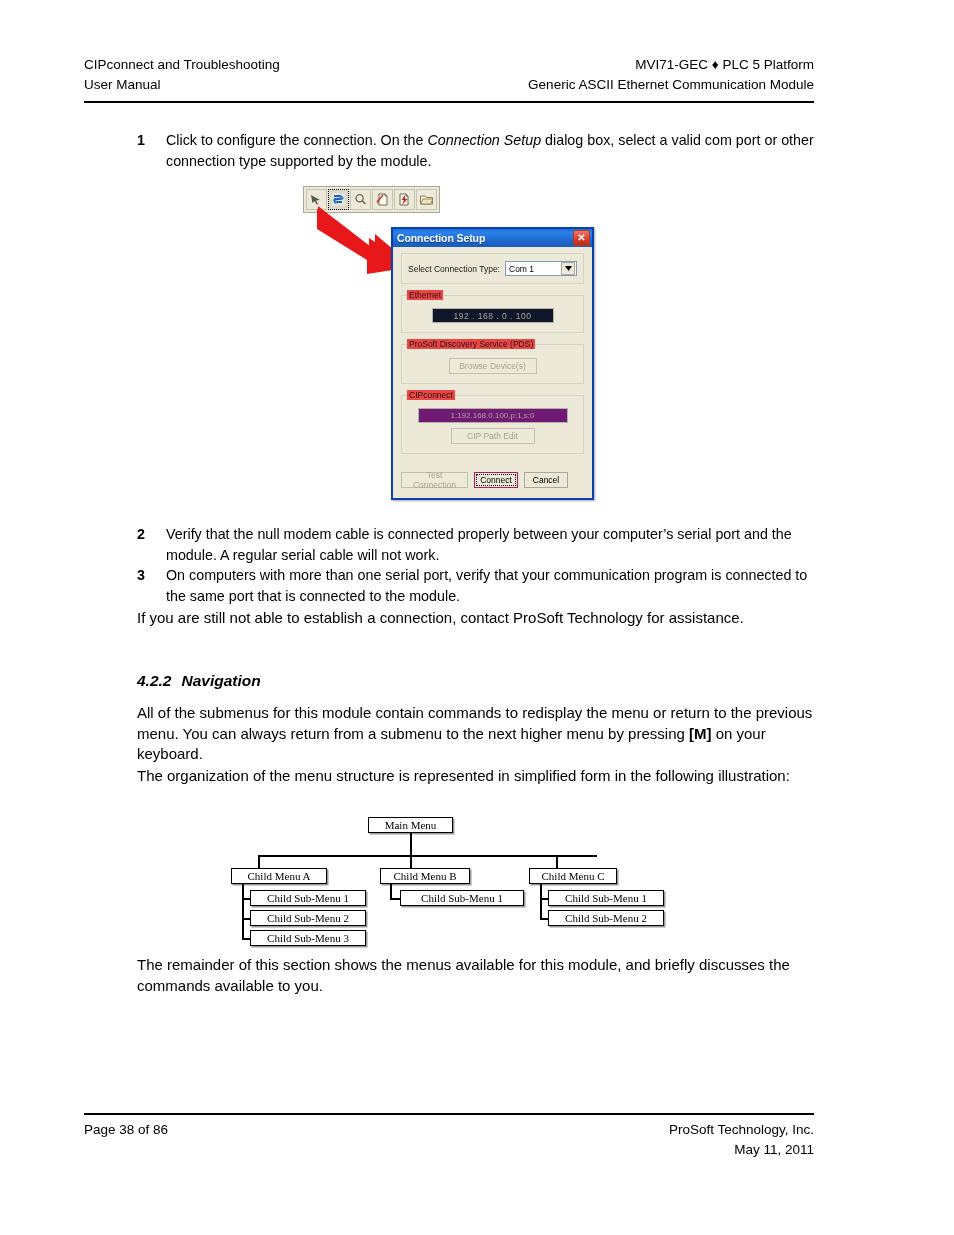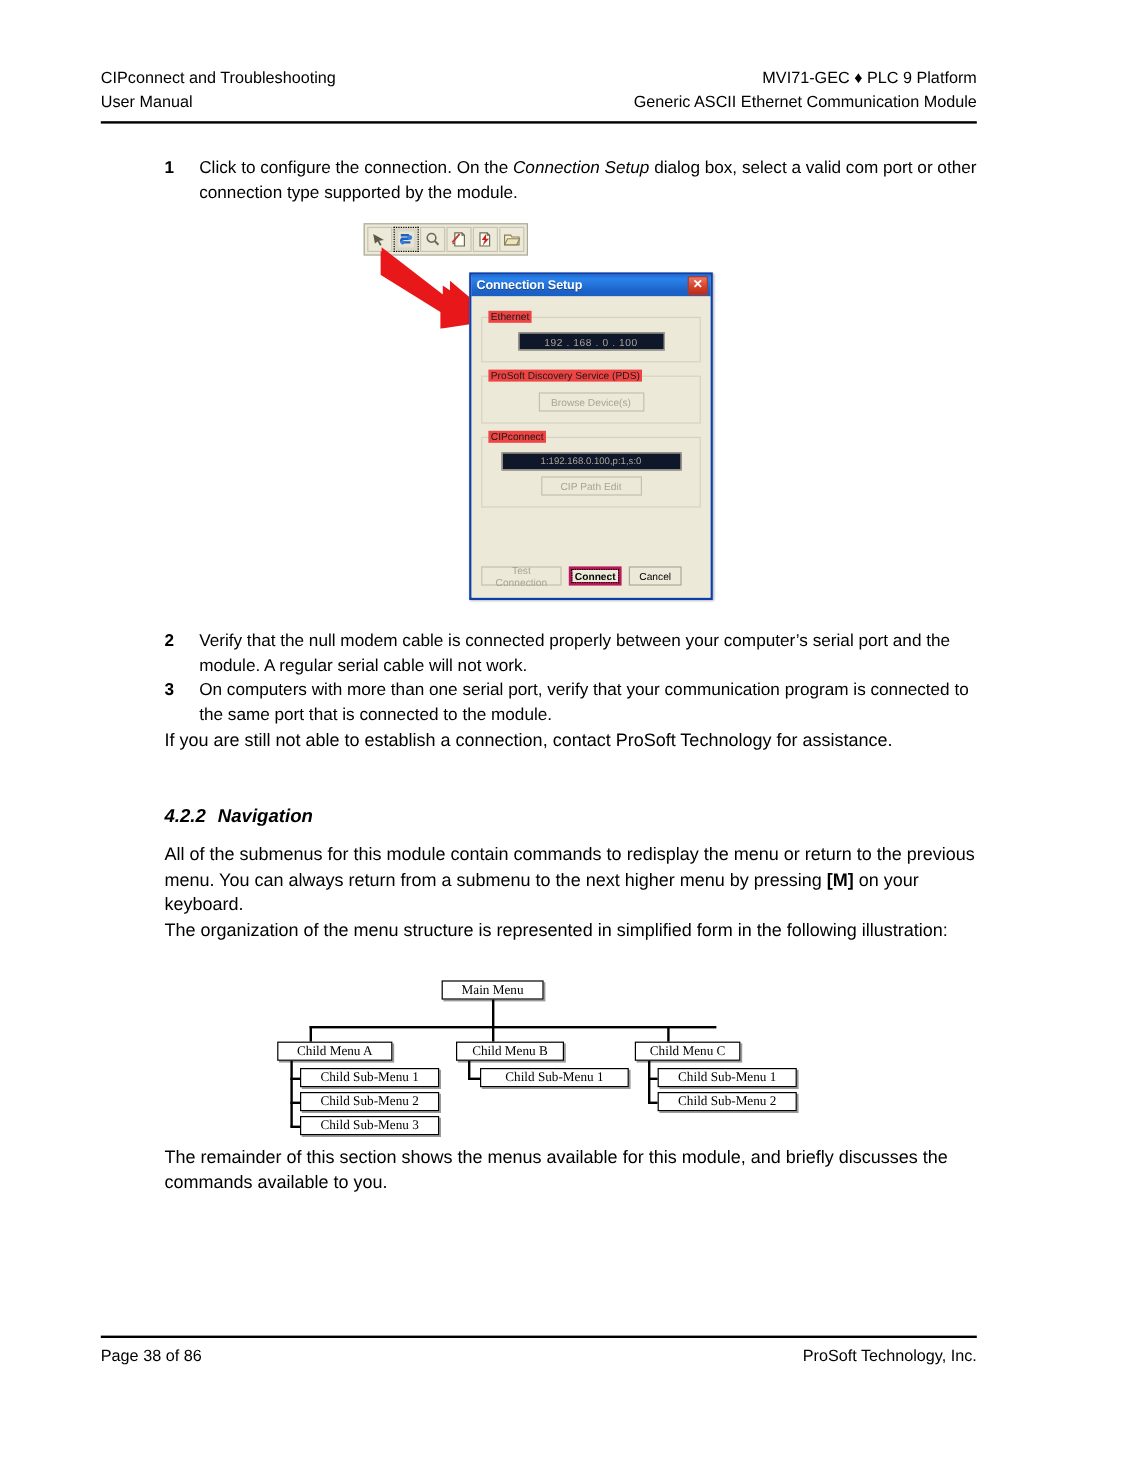--- a/index.html
+++ b/index.html
@@ -252,34 +252,34 @@
     height: 16px;
     display: flex;
     align-items: center;
     justify-content: center;
     box-sizing: border-box;
     color: #000;
     text-align: center;
   }
   .btn.disabled { color: #a9a396; border-color: #c4c0b0; }
   .btn.default {
-    border: 3px solid #be185d;
+    border: 1px solid #be185d;
     outline: 1px dotted #000;
     outline-offset: -3px;
-    font-weight: bold;
+    font-weight: normal;
   }
   .browse-btn { width: 88px; margin: 4px auto 1px auto; }
   .cippath-btn { width: 84px; margin: 5px auto 1px auto; }
 
   .cipfield {
     margin: 3px auto 1px auto;
     width: 150px;
     height: 15px;
     border: 1px solid #b5b0a0;
-    background: #0f172a;
+    background: #701a75;
     color: #a9a396;
     font-size: 8px;
     display: flex;
     align-items: center;
     justify-content: center;
     box-sizing: border-box;
     white-space: nowrap;
   }
 
   .dlg-buttons {
@@ -357,21 +357,21 @@
   .footer-right { text-align: right; }
 </style>
 </head>
 <body>
 
 <div class="page">
 
   <div class="header">
     <div class="header-row">
       <div class="header-left">CIPconnect and Troubleshooting</div>
-      <div class="header-right">MVI71-GEC ♦ PLC 9 Platform</div>
+      <div class="header-right">MVI71-GEC ♦ PLC 5 Platform</div>
     </div>
     <div class="header-row">
       <div class="header-left">User Manual</div>
       <div class="header-right">Generic ASCII Ethernet Communication Module</div>
     </div>
   </div>
   <div class="header-rule"></div>
 
   <div class="numlist" style="top:130px;">
     <div class="numitem">
@@ -431,20 +431,31 @@
     </svg>
 
     <div class="dialog">
       <div class="dlg-title">
         <div class="dlg-title-text">Connection Setup</div>
         <div class="dlg-close">✕</div>
       </div>
 
       <div class="dlg-body">
 
+        <div class="row-conntype">
+          <span class="lbl">Select Connection Type:</span>
+          <div class="combo">
+            <span class="val">Com 1</span>
+            <span class="arrow">
+              <svg width="7" height="5" viewBox="0 0 7 5">
+                  <polygon points="0,0 7,0 3.5,5" fill="#000"></polygon>
+                </svg>
+            </span>
+          </div>
+        </div>
 
         <div class="group">
           <span class="legend">Ethernet</span>
           <div class="ipfield">192 . 168 .   0  . 100</div>
         </div>
 
         <div class="group">
           <span class="legend">ProSoft Discovery Service (PDS)</span>
           <div class="btn disabled browse-btn">Browse Device(s)</div>
         </div>
@@ -521,15 +532,19 @@
   </div>
 
   <div class="body-text" style="left:137px; top:955px; width:676px;">The remainder of this section shows the menus available for this module, and briefly discusses the commands available to you.</div>
 
   <div class="footer-rule"></div>
   <div class="footer">
     <div class="footer-row">
       <div>Page 38 of 86</div>
       <div class="footer-right">ProSoft Technology, Inc.</div>
     </div>
+    <div class="footer-row">
+      <div>&nbsp;</div>
+      <div class="footer-right">May 11, 2011</div>
+    </div>
   </div>
 
 </div>
 
 </body></html>

